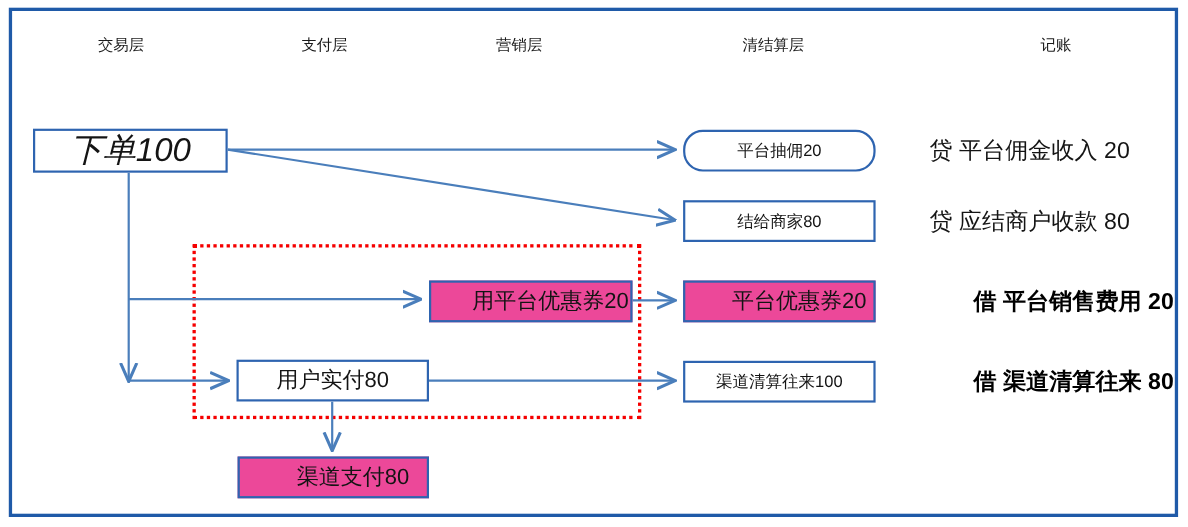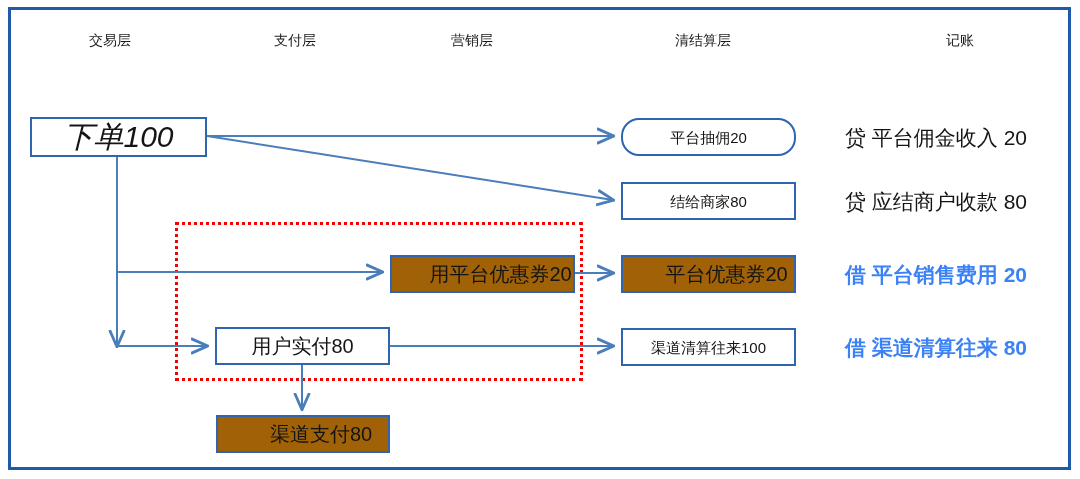--- a/index.html
+++ b/index.html
@@ -43,21 +43,21 @@
     border: 2px solid #2E64B0;
     background: #ffffff;
     display: flex;
     align-items: center;
     justify-content: center;
     color: #141414;
     white-space: nowrap;
     line-height: 1;
   }
   .node.fill-peach {
-    background: #a16207;
+    background: #ec4899;
     padding-left: 36px;
   }
   .node.fs-big  { font-size: 30px; font-style: italic; }
   .node.fs-mid  { font-size: 20px; }
   .node.fs-sm   { font-size: 15px; }
 
   
   .dashed-group {
     position: absolute;
     box-sizing: border-box;
@@ -72,21 +72,21 @@
     line-height: 1;
   }
   
   .ledger {
     position: absolute;
     font-size: 21px;
     white-space: nowrap;
     line-height: 1;
   }
   .ledger.credit { color: #141414; }
-  .ledger.debit  { color: #3b82f6; font-weight: bold; }
+  .ledger.debit  { color: #000000; font-weight: bold; margin-left: 40px; }
 
   
   #connectors {
     position: absolute;
     left: 0;
     top: 0;
     width: 1080px;
     height: 479px;
     pointer-events: none;
   }

